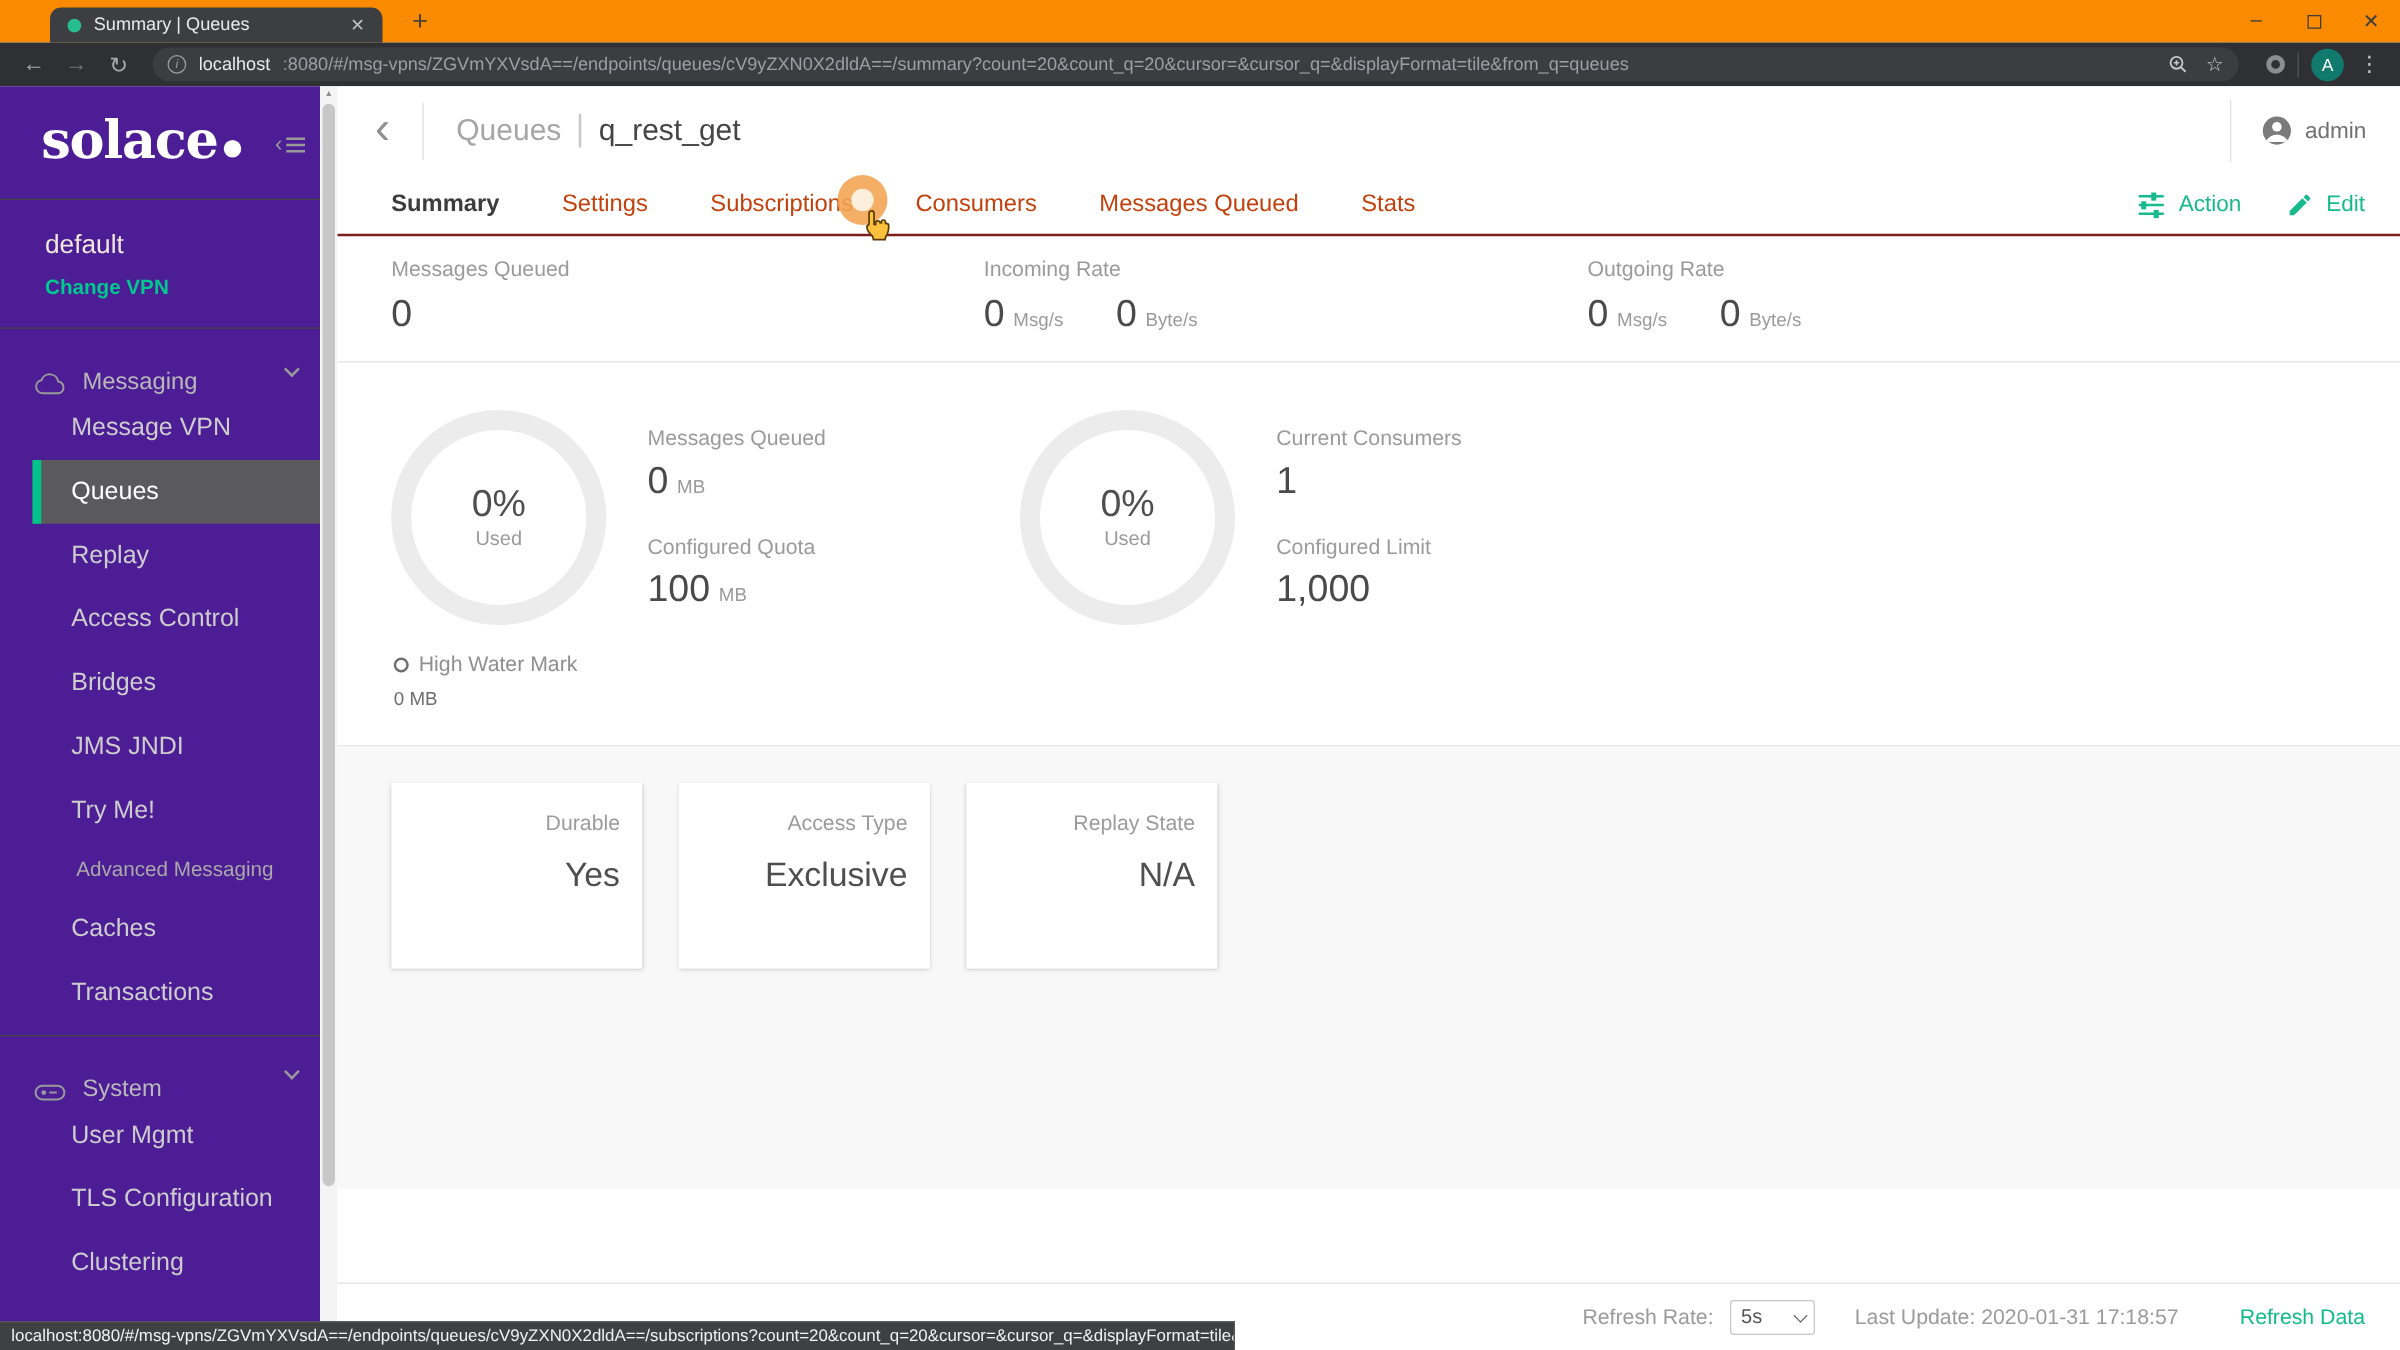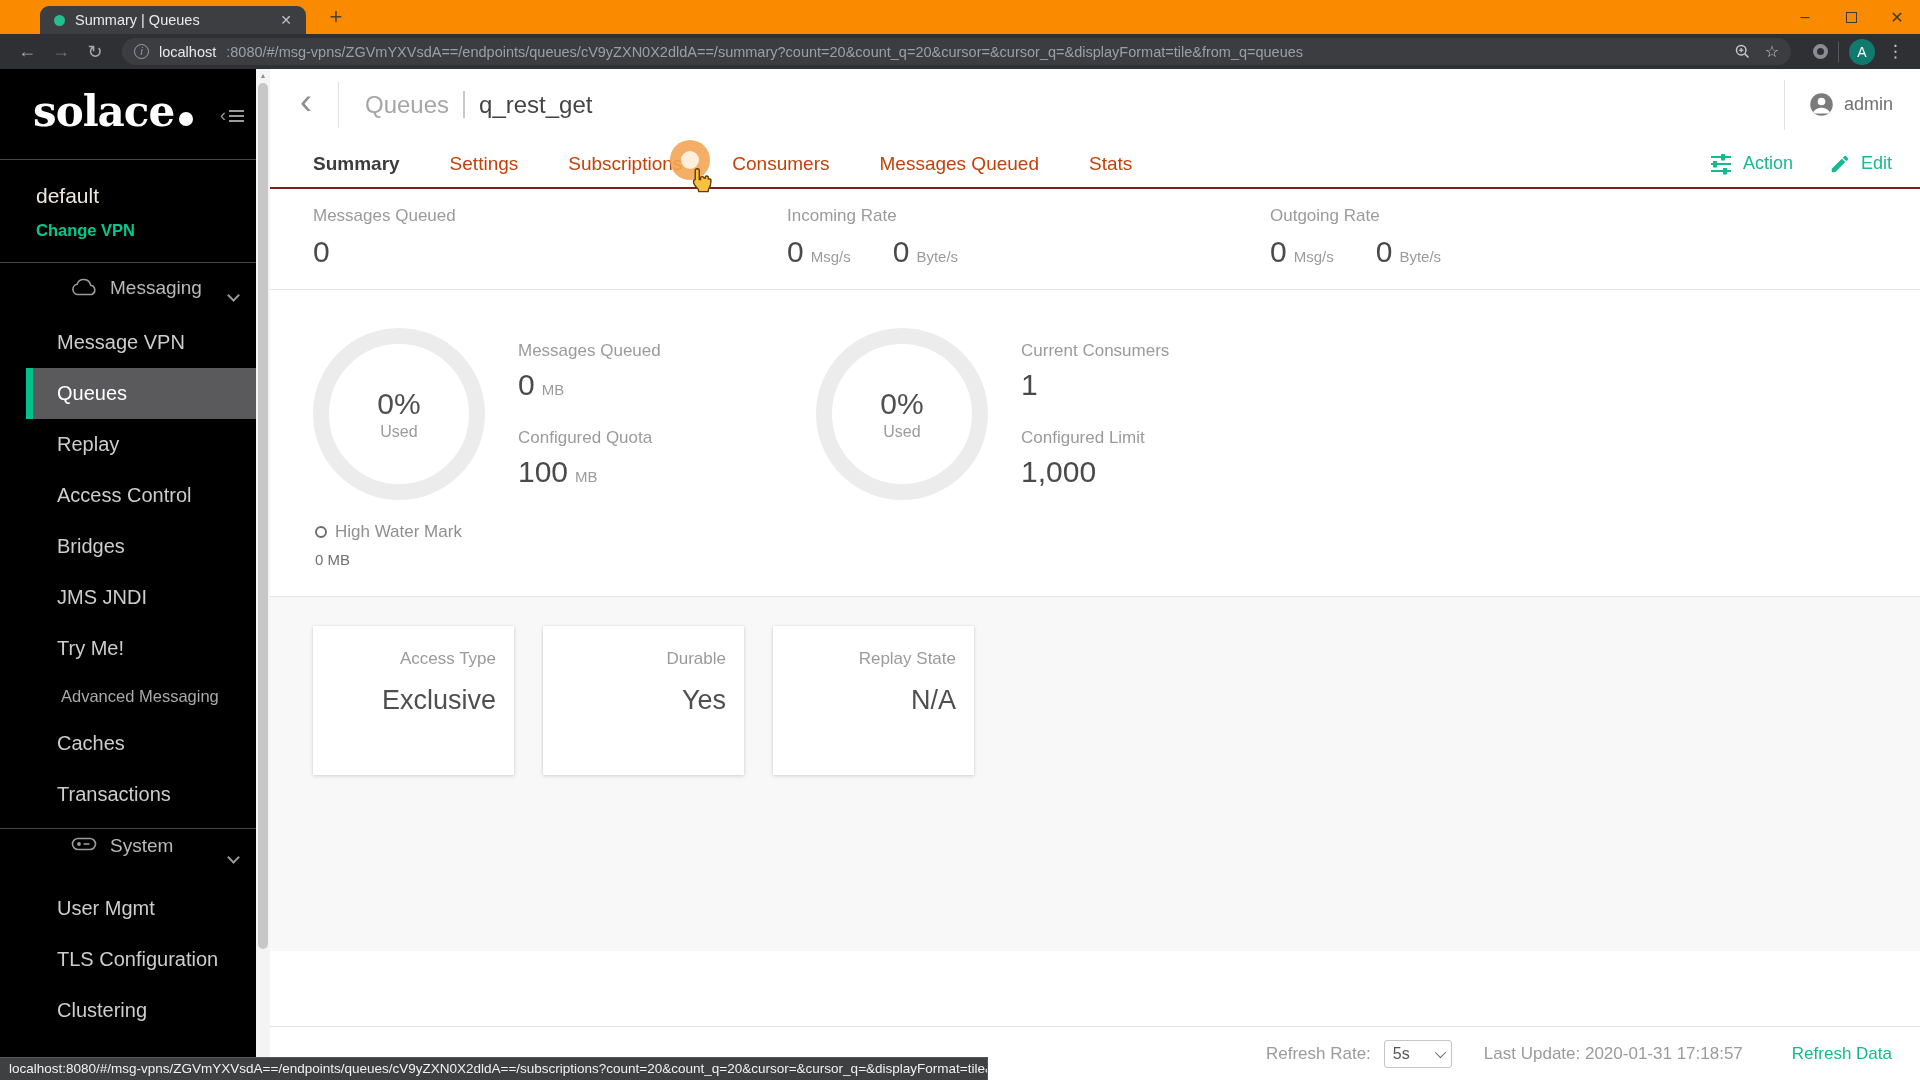--- a/index.html
+++ b/index.html
@@ -36,33 +36,33 @@
   .ext-donut { width:15px; height:15px; border-radius:50%; border:4px solid #8a8d91; flex:none; margin-left:12px; }
   .tb-sep { width:1px; height:20px; background:#55565a; margin:0 10px; flex:none; }
   .avatar { width:26px; height:26px; border-radius:50%; background:#117a6f; color:#fff; font-size:14px;
     display:flex; align-items:center; justify-content:center; flex:none; }
   .menu-dots { color:#c7c9cc; font-size:17px; margin:0 6px 0 12px; flex:none; }
 
   
   .app { position:absolute; left:0; top:69px; width:1920px; height:1011px; }
 
   
-  .sidebar { position:absolute; left:0; top:0; width:256px; height:100%; background:#000000; color:#c8c8c8; }
+  .sidebar { position:absolute; left:0; top:0; width:256px; height:100%; background:#4c1d95; color:#c8c8c8; }
   .logo-row { height:91px; border-bottom:1px solid #454545; position:relative; }
   .logo { position:absolute; left:33px; top:18px; font-family:"DejaVu Serif", serif; font-weight:700;
     font-size:42px; color:#fff; letter-spacing:-1px; display:flex; align-items:baseline; }
   .logo-dot { width:14px; height:14px; border-radius:50%; background:#fff; margin-left:5px; }
   .collapse { position:absolute; right:12px; top:36px; display:flex; align-items:center; color:#9a9a9a; }
   .collapse .lt { font-size:18px; margin-right:3px; }
   .bars { display:inline-block; }
   .bars i { display:block; width:15px; height:2px; background:#9a9a9a; margin:3px 0; }
   .vpn-block { padding:24px 0 22px 36px; border-bottom:1px solid #454545; }
   .vpn-name { font-size:21px; color:#efe8dc; }
   .change-vpn { margin-top:13px; font-size:16.5px; font-weight:700; color:#00c98f; }
-  .group-row { height:40px; margin-top:14px; display:flex; align-items:flex-start; padding-left:27px; position:relative;margin-left:44px; }
+  .group-row { height:40px; margin-top:14px; display:flex; align-items:flex-end; padding-left:27px; position:relative; }
   .group-label { font-size:19px; color:#b9b9b9; margin-left:13px; }
   .chev-down { position:absolute; right:18px; top:14px; width:9px; height:9px;
     border-right:2px solid #9a9a9a; border-bottom:2px solid #9a9a9a; transform:rotate(45deg); }
   .sicon { flex:none; display:flex; }
   .side-item { height:51px; display:flex; align-items:center; padding-left:57px; font-size:20px; color:#cdcdcd; }
   .side-item.sub { height:44px; font-size:16.5px; color:#a9a9a9; padding-left:61px; }
   .side-item.active { margin-left:26px; background:#5a5a5c; border-left:7px solid #00c389;
     padding-left:24px; color:#fff; }
   .side-div { border-bottom:1px solid #454545; margin-top:8px; }
   .group-row.system { margin-top:6px; height:48px; }
@@ -378,26 +378,26 @@
         <div class="hwm-row">
           <span class="hwm-ring"></span>
           <span class="hwm-label">High Water Mark</span>
         </div>
         <div class="hwm-value">0 MB</div>
       </div>
     </div>
 
     <div class="cards-section">
       <div class="card">
+        <div class="card-label">Durable</div>
+        <div class="card-value">Yes</div>
+      </div>
+      <div class="card">
         <div class="card-label">Access Type</div>
         <div class="card-value">Exclusive</div>
-      </div>
-      <div class="card">
-        <div class="card-label">Durable</div>
-        <div class="card-value">Yes</div>
       </div>
       <div class="card">
         <div class="card-label">Replay State</div>
         <div class="card-value">N/A</div>
       </div>
     </div>
 
     <div class="page-footer">
       <span class="rr-label">Refresh Rate:</span>
       <span class="rr-select">

